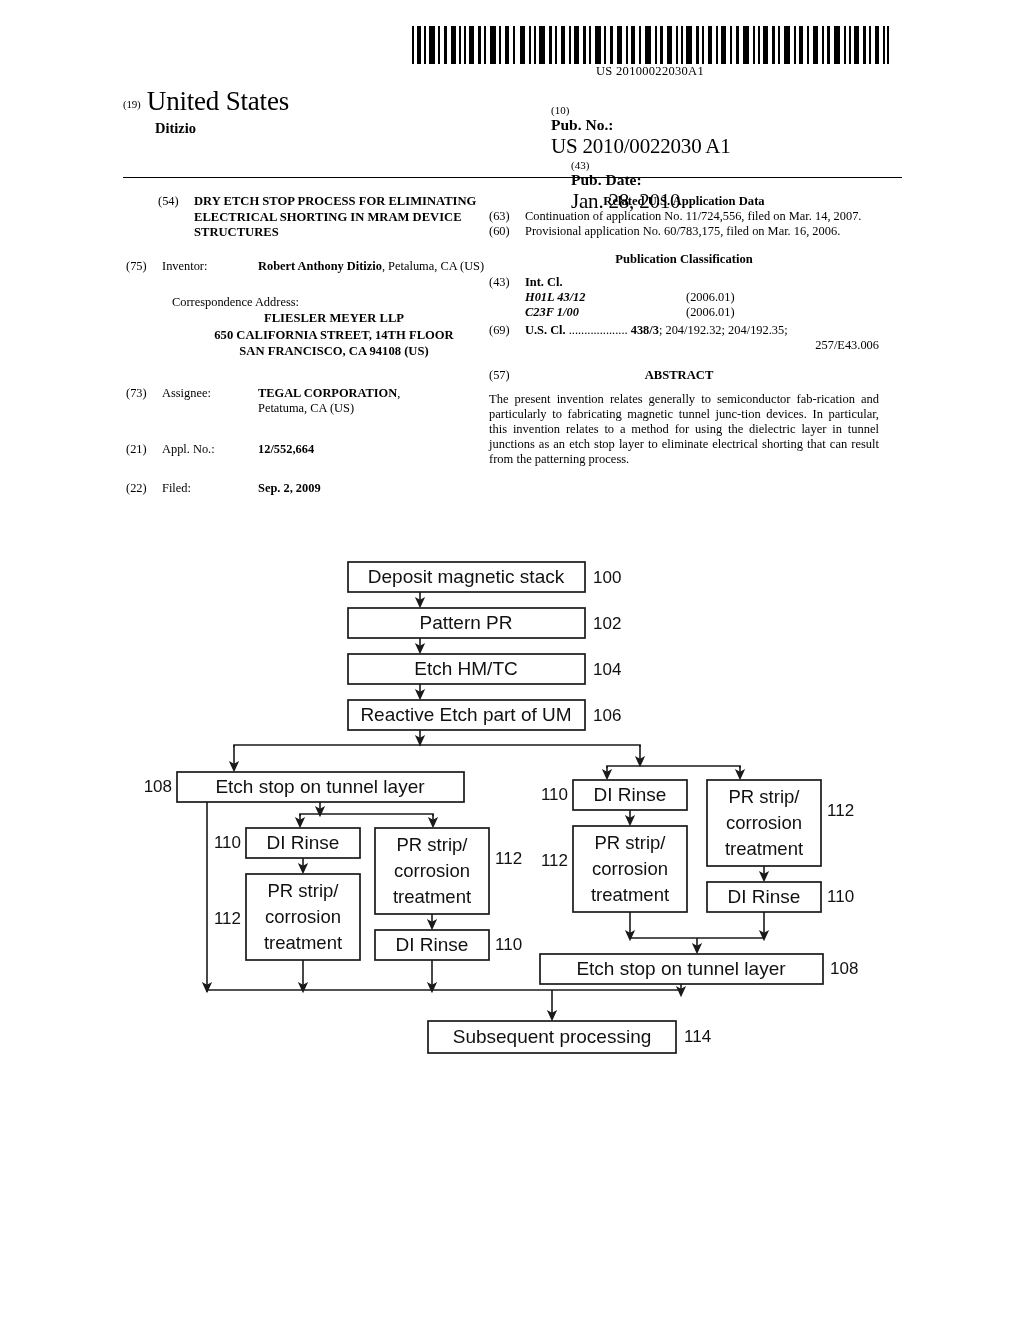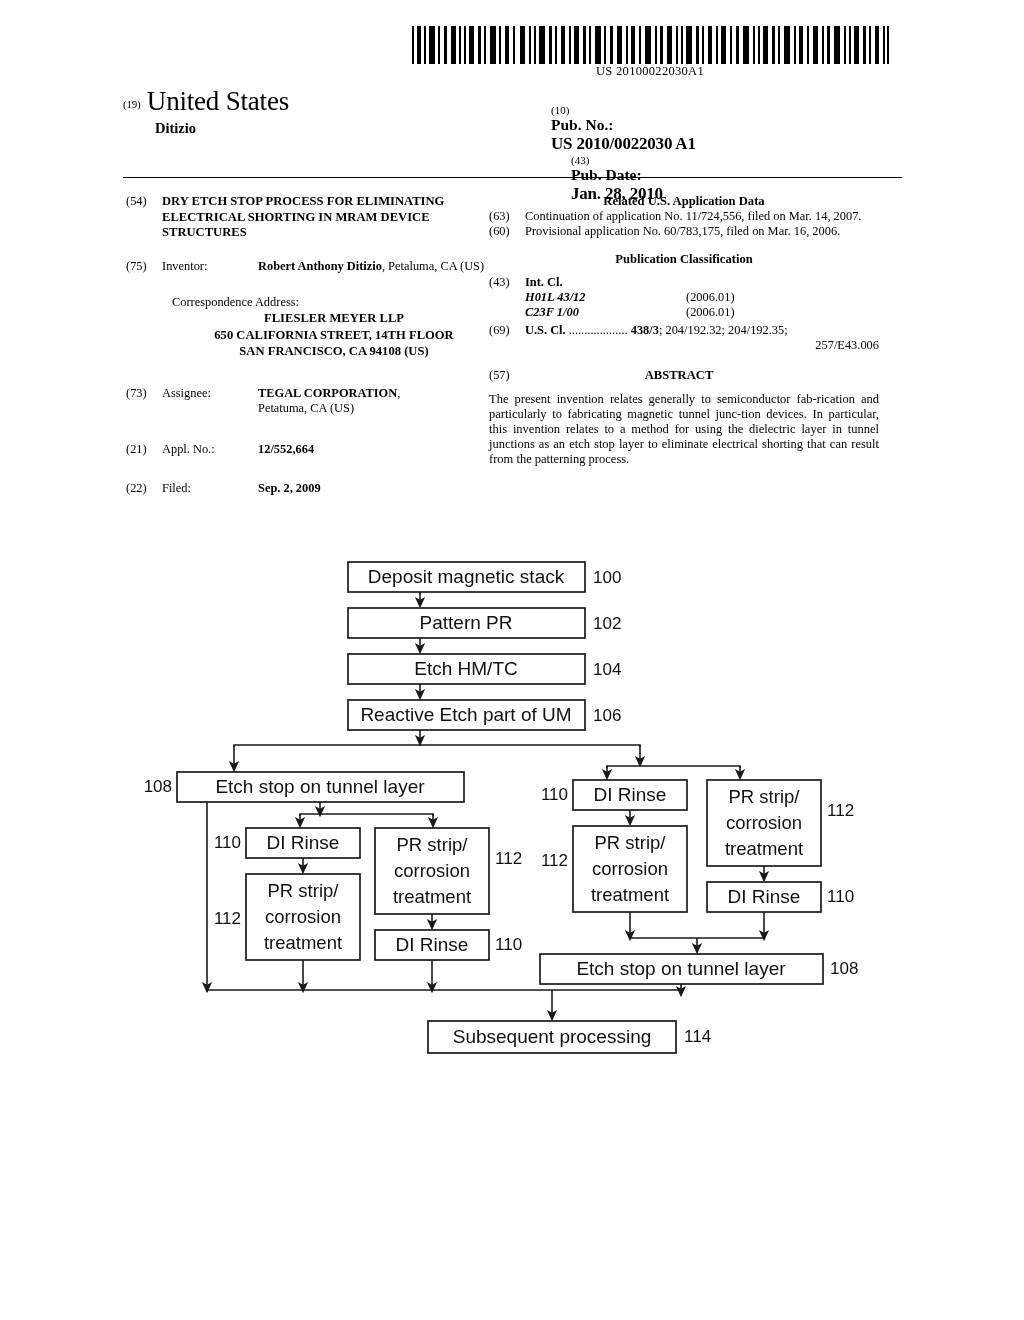--- a/index.html
+++ b/index.html
@@ -80,22 +80,22 @@
     align-items: baseline;
     white-space: nowrap;
     flex-direction: column;
   }
   .pub-row .lbl {
     font-size: 15.5px;
     font-weight: bold;
     margin-left: 3px;
   }
   .pub-row .val {
-    font-size: 17px;
-    font-weight: bold;
+    font-size: 21px;
+    font-weight: normal;
     margin-left: 8px;
     letter-spacing: -0.2px;
   }
   .pub-row.date .lbl { width: 86px; }
   .pub-row.num .lbl { width: 86px; }
   .pub-row.date .val { margin-left: 28px; }
 
   #hrule {
     position: absolute;
     left: 123px;
@@ -107,21 +107,21 @@
   
   .col {
     position: absolute;
     font-size: 12.4px;
     line-height: 1.22;
   }
   #col-left { left: 126px; top: 194px; width: 370px; }
   #col-right { left: 489px; top: 194px; width: 390px; }
 
   .fld { display: flex; margin-bottom: 2px; }
-  .fld .num { width: 36px; flex: 0 0 36px; }
+  .fld .num { width: 36px; flex: 0 0 36px; margin-left: 32px; }
   .fld .body { flex: 1; }
 
   .b { font-weight: bold; }
 
   .title-block { font-weight: bold; font-size: 12.6px; line-height: 1.25; }
 
   .inv-row { display: flex; margin-top: 18px; }
   .inv-row .num { width: 36px; flex: 0 0 36px; }
   .inv-row .lab { width: 96px; flex: 0 0 96px; }
   .inv-row .val { flex: 1; }

